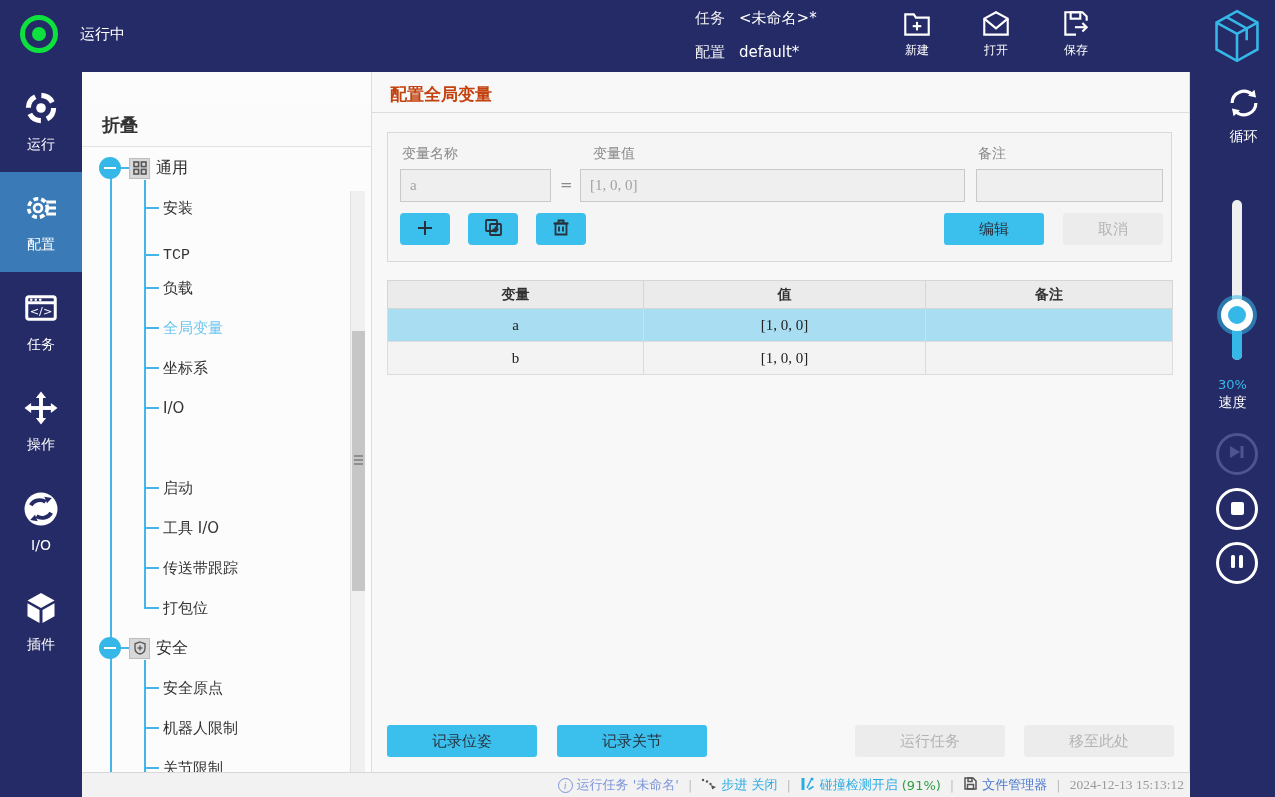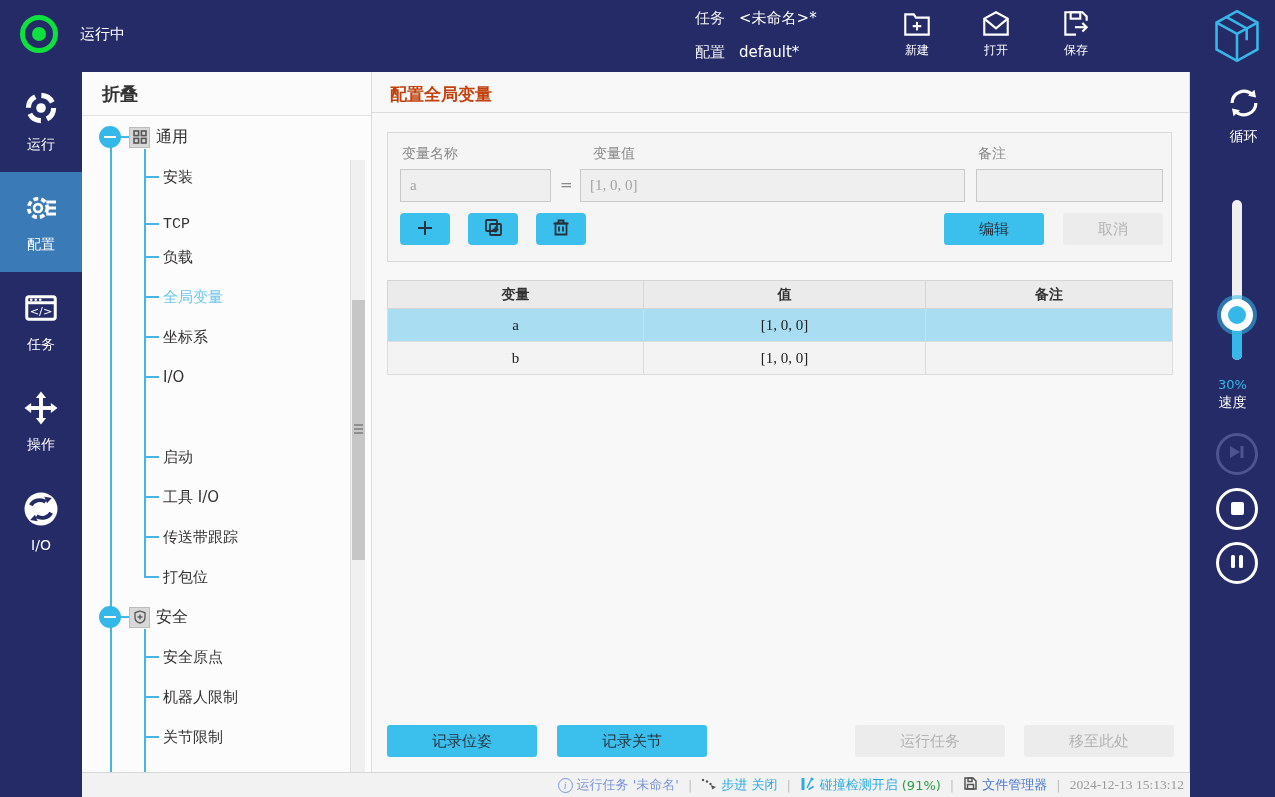--- a/index.html
+++ b/index.html
@@ -19,21 +19,21 @@
   #logo { position:absolute; right:14px; top:8px; }
 
   
   #leftnav { position:absolute; left:0; top:72px; width:82px; height:725px; background:#252b66; }
   .nav-item { position:absolute; left:0; width:82px; height:100px; display:flex; flex-direction:column; align-items:center; justify-content:center; gap:6px; color:#fff; cursor:pointer; }
   .nav-item.active { background:#3a7ab6; }
   .nav-item .nlabel { font-size:14px; }
 
   
   #treepanel { position:absolute; left:82px; top:72px; width:290px; height:700px; background:#fcfcfc; border-right:1px solid #dcdcdc; }
-  #tree-header { height:44px; line-height:44px; padding-left:20px; font-size:18px; font-weight:bold; color:#333; border-bottom:1px solid #e2e2e2; background:#fbfbfb; }
+  #tree-header { height:44px; line-height:44px; padding-left:20px; font-size:18px; font-weight:bold; color:#333; border-bottom:1px solid #e2e2e2; background:#fbfbfb;margin-top:31px; }
   #tree-content { position:relative; height:656px; overflow:hidden; }
   .vline { position:absolute; width:2px; background:#45b5e8; }
   .trow { position:absolute; left:0; width:260px; height:40px; display:flex; align-items:center; cursor:pointer; }
   .minus-circle { position:absolute; left:17px; width:22px; height:22px; background:#35b8e8; border-radius:50%; }
   .minus-circle::after { content:""; position:absolute; left:5px; top:10px; width:12px; height:2px; background:#fff; }
   .pconn { position:absolute; left:39px; width:9px; height:2px; background:#45b5e8; }
   .node-icon { position:absolute; left:47px; width:21px; height:21px; background:#d8d8d8; border:1px solid #bdbdbd; display:flex; align-items:center; justify-content:center; }
   .plabel { position:absolute; left:74px; font-size:16px; color:#2e2e2e; }
   .tick { position:absolute; left:62px; width:15px; height:2px; background:#45b5e8; }
   .clabel { position:absolute; left:81px; font-size:15px; color:#333; }
@@ -203,20 +203,30 @@
             <path d="M5.2 9.5C7 6.2 11.8 5 15 7.2"></path>
             <path d="M18.8 14.5C17 17.8 12.2 19 9 16.8"></path>
           </g>
           <g fill="#252b66">
             <path d="M14.2 3.8l5 .8-3.2 3.6z"></path>
             <path d="M9.8 20.2l-5-.8 3.2-3.6z"></path>
           </g>
         </svg>
     </span>
     <span class="nlabel">I/O</span>
+  </div>
+  <div class="nav-item" style="top:500px;">
+    <span>
+      <svg width="36" height="36" viewBox="0 0 24 24" fill="#fff">
+          <polygon points="12,2 21,7 12,12 3,7"></polygon>
+          <polygon points="3,8.8 11,13.3 11,22 3,17.5"></polygon>
+          <polygon points="21,8.8 13,13.3 13,22 21,17.5"></polygon>
+        </svg>
+    </span>
+    <span class="nlabel">插件</span>
   </div>
 
 </div>
 
 <div id="treepanel">
   <div id="tree-header">折叠</div>
   <div id="tree-content">
     <div class="vline" style="left:28px; top:21px; height:635px;"></div>
     <div class="vline" style="left:62px; top:33px; height:428px;"></div>
     <div class="vline" style="left:62px; top:513px; height:143px;"></div>

